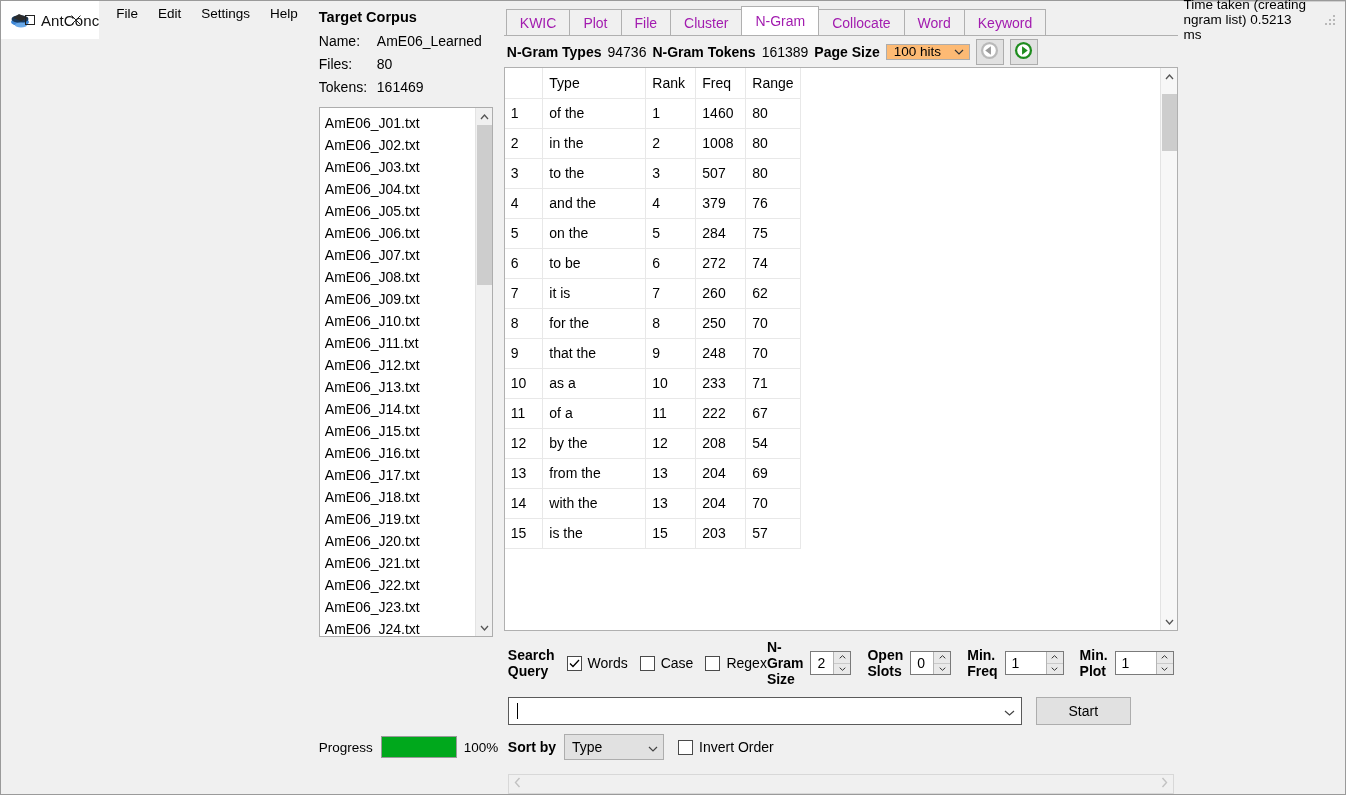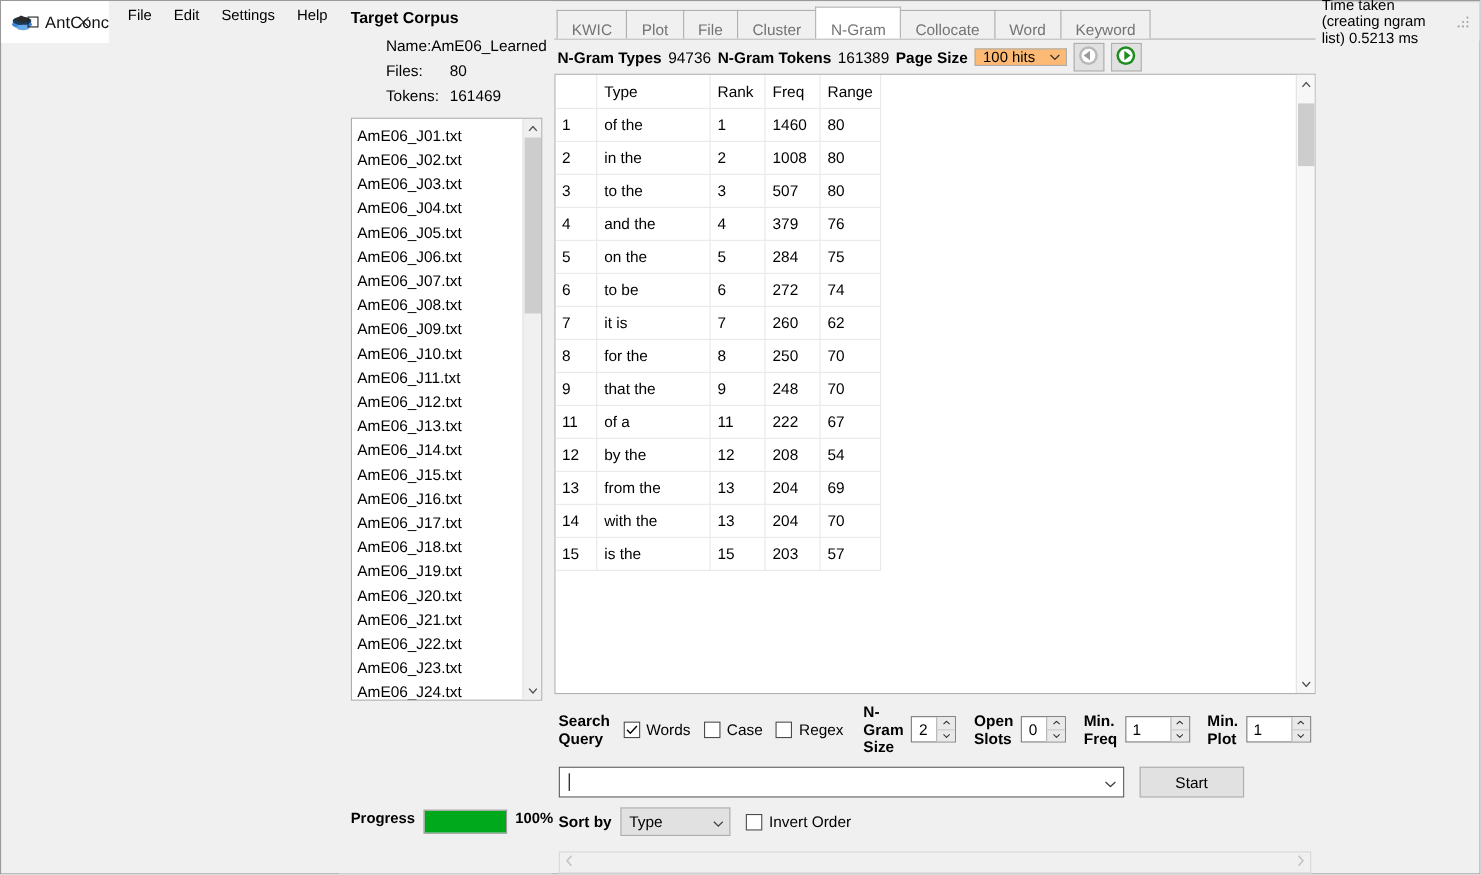--- a/index.html
+++ b/index.html
@@ -51,21 +51,21 @@
 
   
   .left-panel {
     width: 194px; min-width: 194px;
     background: #f0f0f0;
     display: flex; flex-direction: column;
     padding: 8px 9px 0 11px;
     position: relative;
   }
   .panel-title { font-size: 14.5px; font-weight: bold; margin-bottom: 8px; }
-  .info-row { display: flex; font-size: 14px; margin-bottom: 7px; margin-left: 32px; }
+  .info-row { display: flex; font-size: 14px; margin-bottom: 7px; }
   .info-label { width: 58px; }
   .info-value { }
   .filelist-wrap {
     margin-top: 5px;
     height: 530px;
     background: #fff;
     border: 1px solid #adadad;
     position: relative;
     overflow: hidden;
   }
@@ -85,21 +85,21 @@
     font-size: 9px; color: #606060;
   }
   .vsb-arrow.up { top: 0; }
   .vsb-arrow.down { bottom: 0; }
   .vsb-thumb {
     position: absolute; left: 1px; width: 15px;
     background: #cdcdcd;
   }
   .progress-area {
     position: absolute; left: 11px; bottom: 36px;
-    display: flex; align-items: flex-start; font-size: 13.5px; font-weight: bold;
+    display: flex; align-items: center; font-size: 13.5px;
   }
   .progress-label { margin-right: 8px; }
   .progress-bar {
     width: 76px; height: 22px; border: 1px solid #9a9a9a;
     background: #e6e6e6; position: relative; overflow: hidden;
   }
   .progress-fill { position: absolute; left: 0; top: 0; bottom: 0; background: #00a81c; }
   .progress-pct { margin-left: 7px; }
 
   
@@ -111,27 +111,27 @@
 
   
   .tabstrip {
     display: flex; align-items: flex-end;
     height: 28px; min-height: 28px;
     padding-left: 2px;
     position: relative; z-index: 2;
   }
   .tab {
     height: 26px; padding: 0 13px;
-    display: flex; align-items: flex-end;
+    display: flex; align-items: center;
     font-size: 14px;
     background: #f0f0f0;
     border: 1px solid #b0b0b0;
     border-bottom: none;
     margin-right: -1px;
-    color: #737373;
+    color: #a21caf;
   }
   .tab.active {
     background: #ffffff;
     height: 29px;
     font-weight: normal;
     position: relative; z-index: 3;
   }
 
   
   .toolbar {
@@ -532,20 +532,27 @@
                   <td class="range">70</td>
                 </tr>
                 <tr>
                   <td class="idx">9</td>
                   <td class="type">that the</td>
                   <td class="rank">9</td>
                   <td class="freq">248</td>
                   <td class="range">70</td>
                 </tr>
                 <tr>
+                  <td class="idx">10</td>
+                  <td class="type">as a</td>
+                  <td class="rank">10</td>
+                  <td class="freq">233</td>
+                  <td class="range">71</td>
+                </tr>
+                <tr>
                   <td class="idx">11</td>
                   <td class="type">of a</td>
                   <td class="rank">11</td>
                   <td class="freq">222</td>
                   <td class="range">67</td>
                 </tr>
                 <tr>
                   <td class="idx">12</td>
                   <td class="type">by the</td>
                   <td class="rank">12</td>
@@ -607,21 +614,21 @@
           <span class="chk-wrap">
             <span class="chk"></span>
             <span class="chk-label">Case</span>
           </span>
 
           <span class="chk-wrap">
             <span class="chk"></span>
             <span class="chk-label">Regex</span>
           </span>
 
-          <span class="lbl-bold" style="margin-left:18px;">N-Gram Size</span>
+          <span class="lbl-bold" style="">N-Gram Size</span>
           <span class="spin">
             <span class="val">2</span>
             <span class="btns">
               <div>
                 <svg width="7" height="4" viewBox="0 0 7 4">
                     <polyline points="0.7,3.3 3.5,0.7 6.3,3.3" fill="none" stroke="#333" stroke-width="1"></polyline>
                   </svg>
               </div>
               <div>
                 <svg width="7" height="4" viewBox="0 0 7 4">

